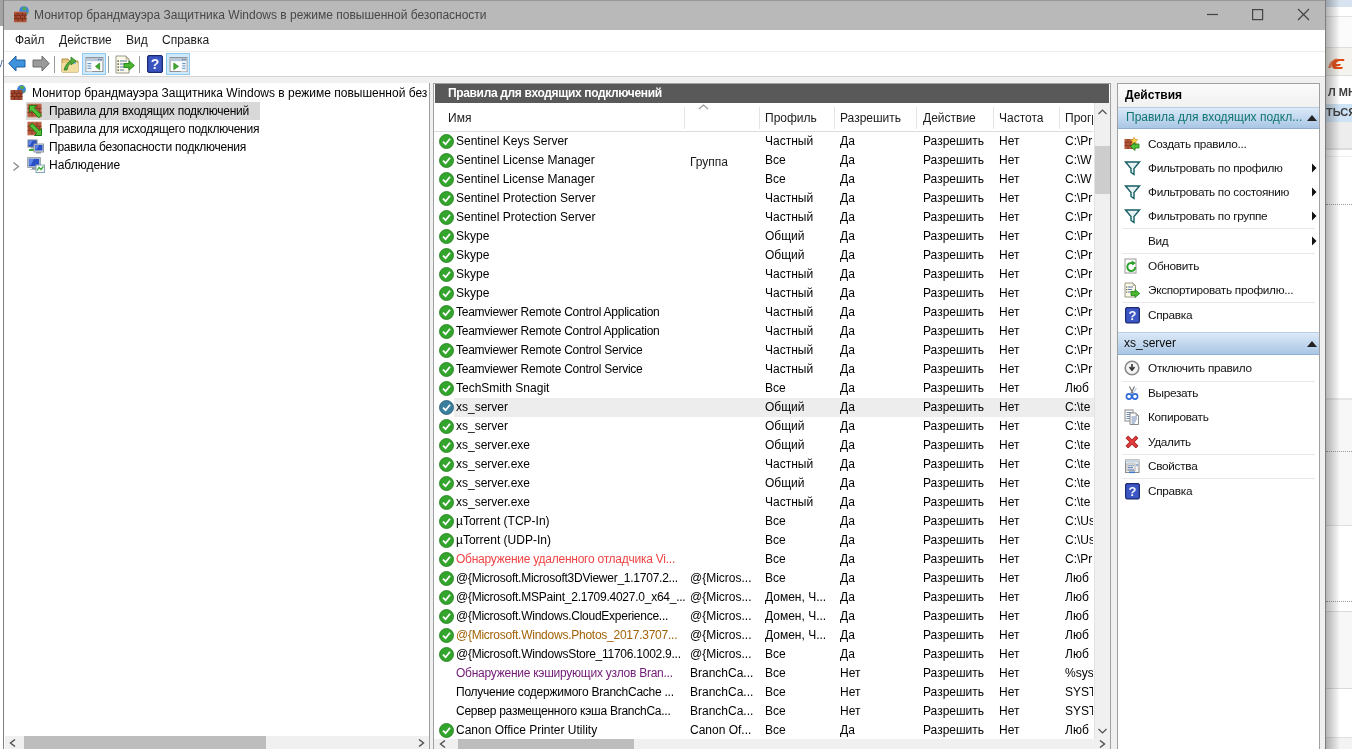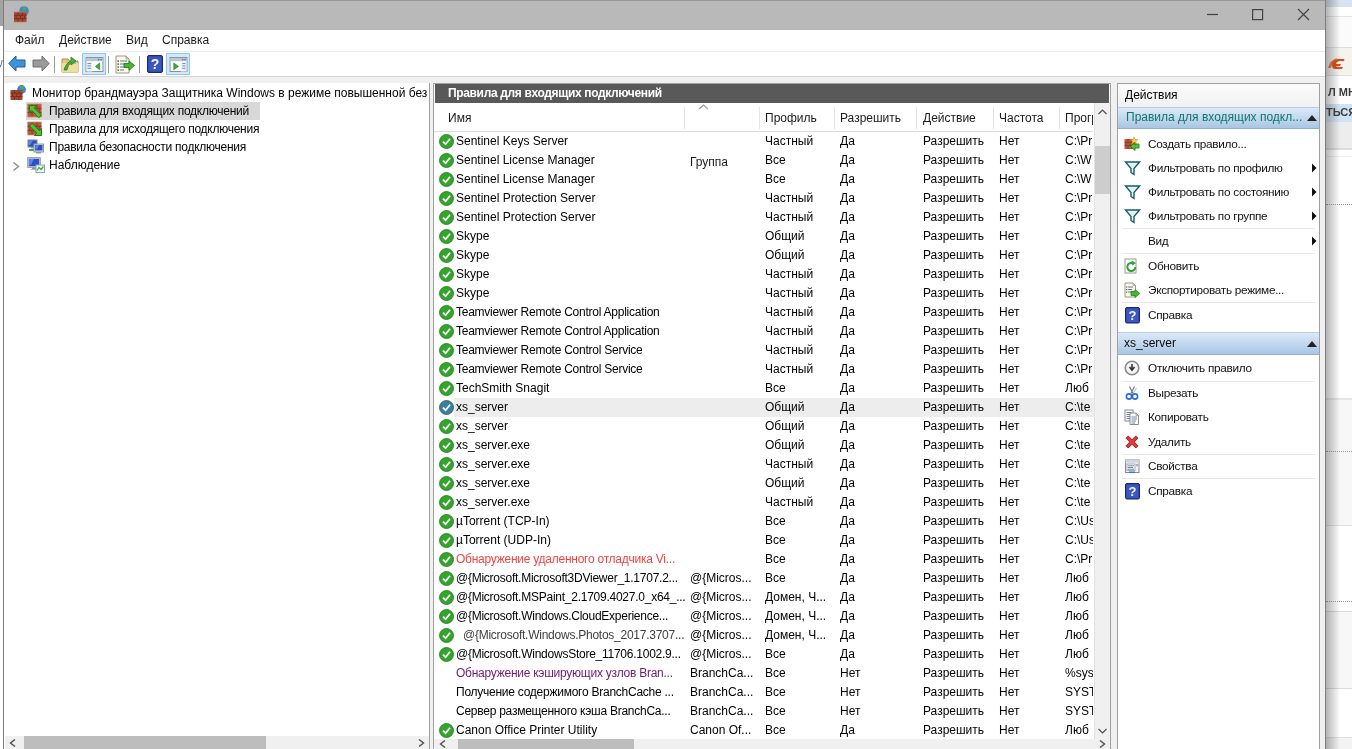--- a/index.html
+++ b/index.html
@@ -48,20 +48,21 @@
 <circle cx="11" cy="5" r="4.8" fill="#3f83d6"></circle>
 <path d="M9.2 2.2 Q10.5 0.8 12.6 1.2 Q13.8 2.2 13.4 3.6 Q11.7 4.6 9.8 3.9 Z" fill="#52ab44"></path>
 <path d="M13.6 6.2 Q15.1 6 15.4 7.4 Q14 8.1 13.2 7.6 Z" fill="#52ab44"></path>
 <rect x="1" y="6" width="12.5" height="10" fill="#a14a32"></rect>
 <g stroke="#7e2f1c" stroke-width="1">
 <path d="M1 9.3 H13.5 M1 12.6 H13.5"></path>
 <path d="M5 6 V9.3 M9.5 6 V9.3 M3 9.3 V12.6 M7.5 9.3 V12.6 M11.5 9.3 V12.6 M5 12.6 V16 M9.5 12.6 V16"></path>
 </g>
 <path d="M1 6 H13.5 M1 16 H13.5" stroke="#c97b5e" stroke-width="0.8"></path>
 </svg>
+<div class="abs t12" style="left:34px;top:6px;width:700px;height:18px;color:#474747;">Монитор брандмауэра Защитника Windows в режиме повышенной безопасности</div>
 <svg class="abs" style="left:1207px;top:8px" width="12" height="12" viewBox="0 0 12 12">
       <path d="M0 6.5 H11" stroke="#444" stroke-width="1.2"></path>
     </svg>
 <svg class="abs" style="left:1252px;top:9px" width="12" height="12" viewBox="0 0 12 12">
       <rect x="0.6" y="0.6" width="10" height="10" fill="none" stroke="#444" stroke-width="1.2"></rect>
     </svg>
 <svg class="abs" style="left:1297px;top:8px" width="13" height="13" viewBox="0 0 13 13">
       <path d="M1 1 L12 12 M12 1 L1 12" stroke="#444" stroke-width="1.2"></path>
     </svg>
 <div class="abs" style="left:4px;top:30px;width:1321px;height:21px;background:#ffffff;"></div>
@@ -470,21 +471,21 @@
 <div class="abs t12" style="left:690px;top:607px;height:19px;color:#000;">@{Micros...</div>
 <div class="abs t12" style="left:765px;top:607px;height:19px;color:#000;">Домен, Ч...</div>
 <div class="abs t12" style="left:840px;top:607px;height:19px;color:#000;">Да</div>
 <div class="abs t12" style="left:923px;top:607px;height:19px;color:#000;">Разрешить</div>
 <div class="abs t12" style="left:999px;top:607px;height:19px;color:#000;">Нет</div>
 <div class="abs t12" style="left:1065px;top:607px;height:19px;color:#000;width:28px;overflow:hidden;">Люб</div>
 <svg class="abs" style="left:439px;top:628px" width="15" height="15" viewBox="0 0 15 15">
 <circle cx="7.5" cy="7.5" r="7" fill="#33a52c" stroke="#1d7c18" stroke-width="0.8"></circle>
 <path d="M4 7.6 L6.6 10.2 L11 4.8" fill="none" stroke="#fff" stroke-width="1.8"></path>
 </svg>
-<div class="abs t12" style="left:456px;top:626px;height:19px;color:#404040;width:229px;overflow:hidden;letter-spacing:-0.25px;margin-left:7px;">@{Microsoft.Windows.Photos_2017.3707...</div>
+<div class="abs t12" style="left:456px;top:626px;height:19px;color:#a16207;width:229px;overflow:hidden;letter-spacing:-0.25px;">@{Microsoft.Windows.Photos_2017.3707...</div>
 <div class="abs t12" style="left:690px;top:626px;height:19px;color:#000;">@{Micros...</div>
 <div class="abs t12" style="left:765px;top:626px;height:19px;color:#000;">Домен, Ч...</div>
 <div class="abs t12" style="left:840px;top:626px;height:19px;color:#000;">Да</div>
 <div class="abs t12" style="left:923px;top:626px;height:19px;color:#000;">Разрешить</div>
 <div class="abs t12" style="left:999px;top:626px;height:19px;color:#000;">Нет</div>
 <div class="abs t12" style="left:1065px;top:626px;height:19px;color:#000;width:28px;overflow:hidden;">Люб</div>
 <svg class="abs" style="left:439px;top:647px" width="15" height="15" viewBox="0 0 15 15">
 <circle cx="7.5" cy="7.5" r="7" fill="#33a52c" stroke="#1d7c18" stroke-width="0.8"></circle>
 <path d="M4 7.6 L6.6 10.2 L11 4.8" fill="none" stroke="#fff" stroke-width="1.8"></path>
 </svg>
@@ -538,21 +539,21 @@
 <div class="abs" style="left:434px;top:739px;width:676px;height:10px;background:#f0f0f0;"></div>
 <svg class="abs" style="left:439px;top:740px" width="8" height="8" viewBox="0 0 8 8">
       <path d="M6 0.5 L1.5 4 L6 7.5" fill="none" stroke="#505050" stroke-width="1.4"></path>
     </svg>
 <svg class="abs" style="left:1098px;top:740px" width="8" height="8" viewBox="0 0 8 8">
       <path d="M2 0.5 L6.5 4 L2 7.5" fill="none" stroke="#505050" stroke-width="1.4"></path>
     </svg>
 <div class="abs" style="left:458px;top:739px;width:176px;height:10px;background:#bdbdbd;"></div>
 <div class="abs" style="left:1117px;top:83px;width:203px;height:666px;background:#ffffff;border:1px solid #a0a0a0;border-bottom:none;"></div>
 <div class="abs" style="left:1118px;top:84px;width:201px;height:23px;background:linear-gradient(#fbfbfb,#f1f1f1);"></div>
-<div class="abs t12" style="left:1125px;top:86px;height:19px;color:#000;font-weight:normal;">Действия</div>
+<div class="abs t12" style="left:1125px;top:86px;height:19px;color:#000;font-weight:bold;">Действия</div>
 <div class="abs" style="left:1118px;top:107px;width:201px;height:22px;background:linear-gradient(#dce9f8,#a9c6e5);border-top:1px solid #b7cde4;border-bottom:1px solid #8fb0d1;"></div>
 <div class="abs t12" style="left:1126px;top:108px;height:19px;color:#0f766e;">Правила для входящих подкл...</div>
 <svg class="abs" style="left:1306px;top:114px" width="12" height="8" viewBox="0 0 12 8">
       <path d="M6 1 L11 7 L1 7 Z" fill="#222"></path>
     </svg>
 <div class="abs" style="left:1118px;top:332px;width:201px;height:23px;background:linear-gradient(#dce9f8,#a9c6e5);border-top:1px solid #b7cde4;border-bottom:1px solid #8fb0d1;"></div>
 <div class="abs t12" style="left:1124px;top:334px;height:19px;color:#0a0a0a;">xs_server</div>
 <svg class="abs" style="left:1306px;top:340px" width="12" height="8" viewBox="0 0 12 8">
       <path d="M6 1 L11 7 L1 7 Z" fill="#222"></path>
     </svg>
@@ -569,21 +570,21 @@
 <svg class="abs" style="left:1311px;top:211px" width="6" height="10" viewBox="0 0 6 10">
       <path d="M1 0.5 L5.5 5 L1 9.5 Z" fill="#111"></path>
     </svg>
 <div class="abs" style="left:1122px;top:228px;width:193px;height:1px;background:#e8e8e8;"></div>
 <div class="abs" style="left:1148px;top:232px;height:19px;color:#111;font-size:11.8px;line-height:19px;white-space:nowrap;letter-spacing:-0.3px;">Вид</div>
 <svg class="abs" style="left:1311px;top:236px" width="6" height="10" viewBox="0 0 6 10">
       <path d="M1 0.5 L5.5 5 L1 9.5 Z" fill="#111"></path>
     </svg>
 <div class="abs" style="left:1122px;top:253px;width:193px;height:1px;background:#e8e8e8;"></div>
 <div class="abs" style="left:1148px;top:257px;height:19px;color:#111;font-size:11.8px;line-height:19px;white-space:nowrap;letter-spacing:-0.3px;">Обновить</div>
-<div class="abs" style="left:1148px;top:281px;height:19px;color:#111;font-size:11.8px;line-height:19px;white-space:nowrap;letter-spacing:-0.3px;">Экспортировать режиме...</div>
+<div class="abs" style="left:1148px;top:281px;height:19px;color:#111;font-size:11.8px;line-height:19px;white-space:nowrap;letter-spacing:-0.3px;">Экспортировать профилю...</div>
 <div class="abs" style="left:1122px;top:302px;width:193px;height:1px;background:#e8e8e8;"></div>
 <div class="abs" style="left:1148px;top:306px;height:19px;color:#111;font-size:11.8px;line-height:19px;white-space:nowrap;letter-spacing:-0.3px;">Справка</div>
 <div class="abs" style="left:1148px;top:359px;height:19px;color:#111;font-size:11.8px;line-height:19px;white-space:nowrap;letter-spacing:-0.3px;">Отключить правило</div>
 <div class="abs" style="left:1122px;top:381px;width:193px;height:1px;background:#e8e8e8;"></div>
 <div class="abs" style="left:1148px;top:384px;height:19px;color:#111;font-size:11.8px;line-height:19px;white-space:nowrap;letter-spacing:-0.3px;">Вырезать</div>
 <div class="abs" style="left:1148px;top:408px;height:19px;color:#111;font-size:11.8px;line-height:19px;white-space:nowrap;letter-spacing:-0.3px;">Копировать</div>
 <div class="abs" style="left:1148px;top:433px;height:19px;color:#111;font-size:11.8px;line-height:19px;white-space:nowrap;letter-spacing:-0.3px;">Удалить</div>
 <div class="abs" style="left:1122px;top:454px;width:193px;height:1px;background:#e8e8e8;"></div>
 <div class="abs" style="left:1148px;top:457px;height:19px;color:#111;font-size:11.8px;line-height:19px;white-space:nowrap;letter-spacing:-0.3px;">Свойства</div>
 <div class="abs" style="left:1122px;top:478px;width:193px;height:1px;background:#e8e8e8;"></div>

